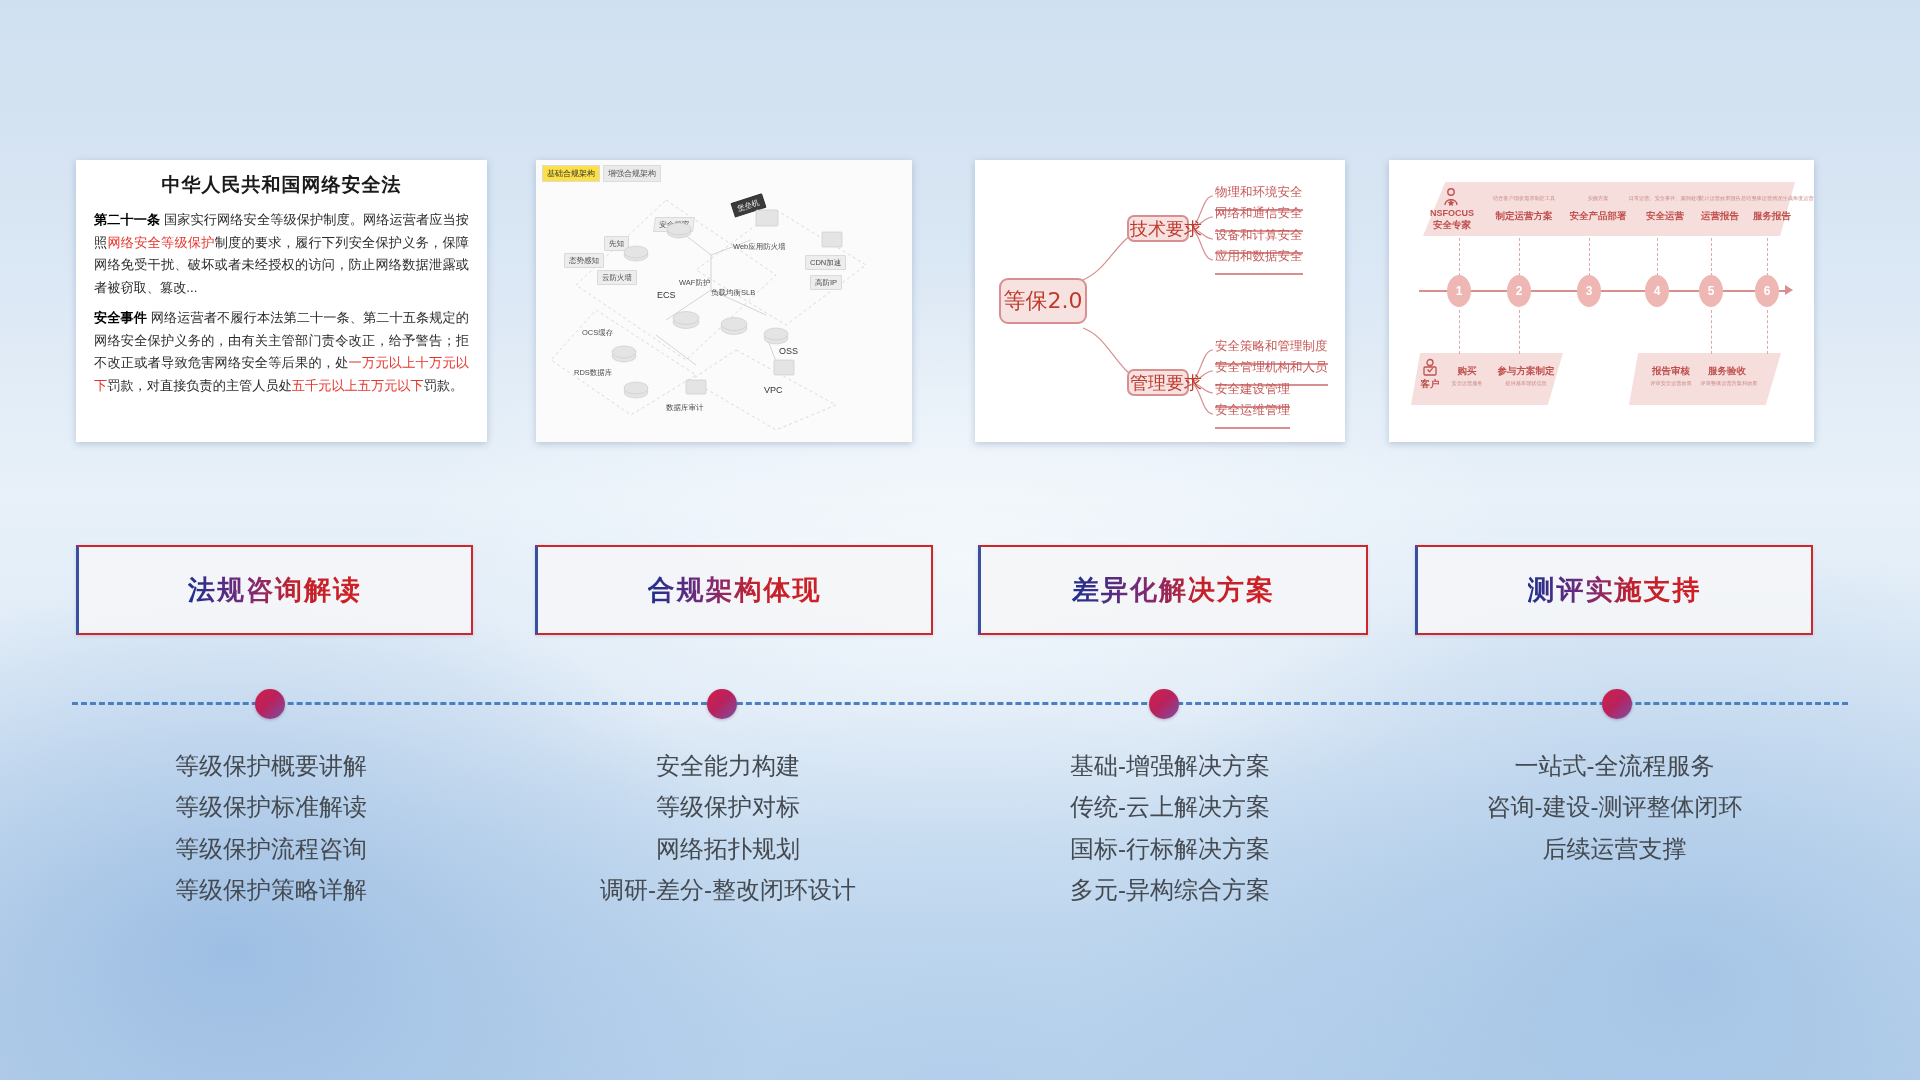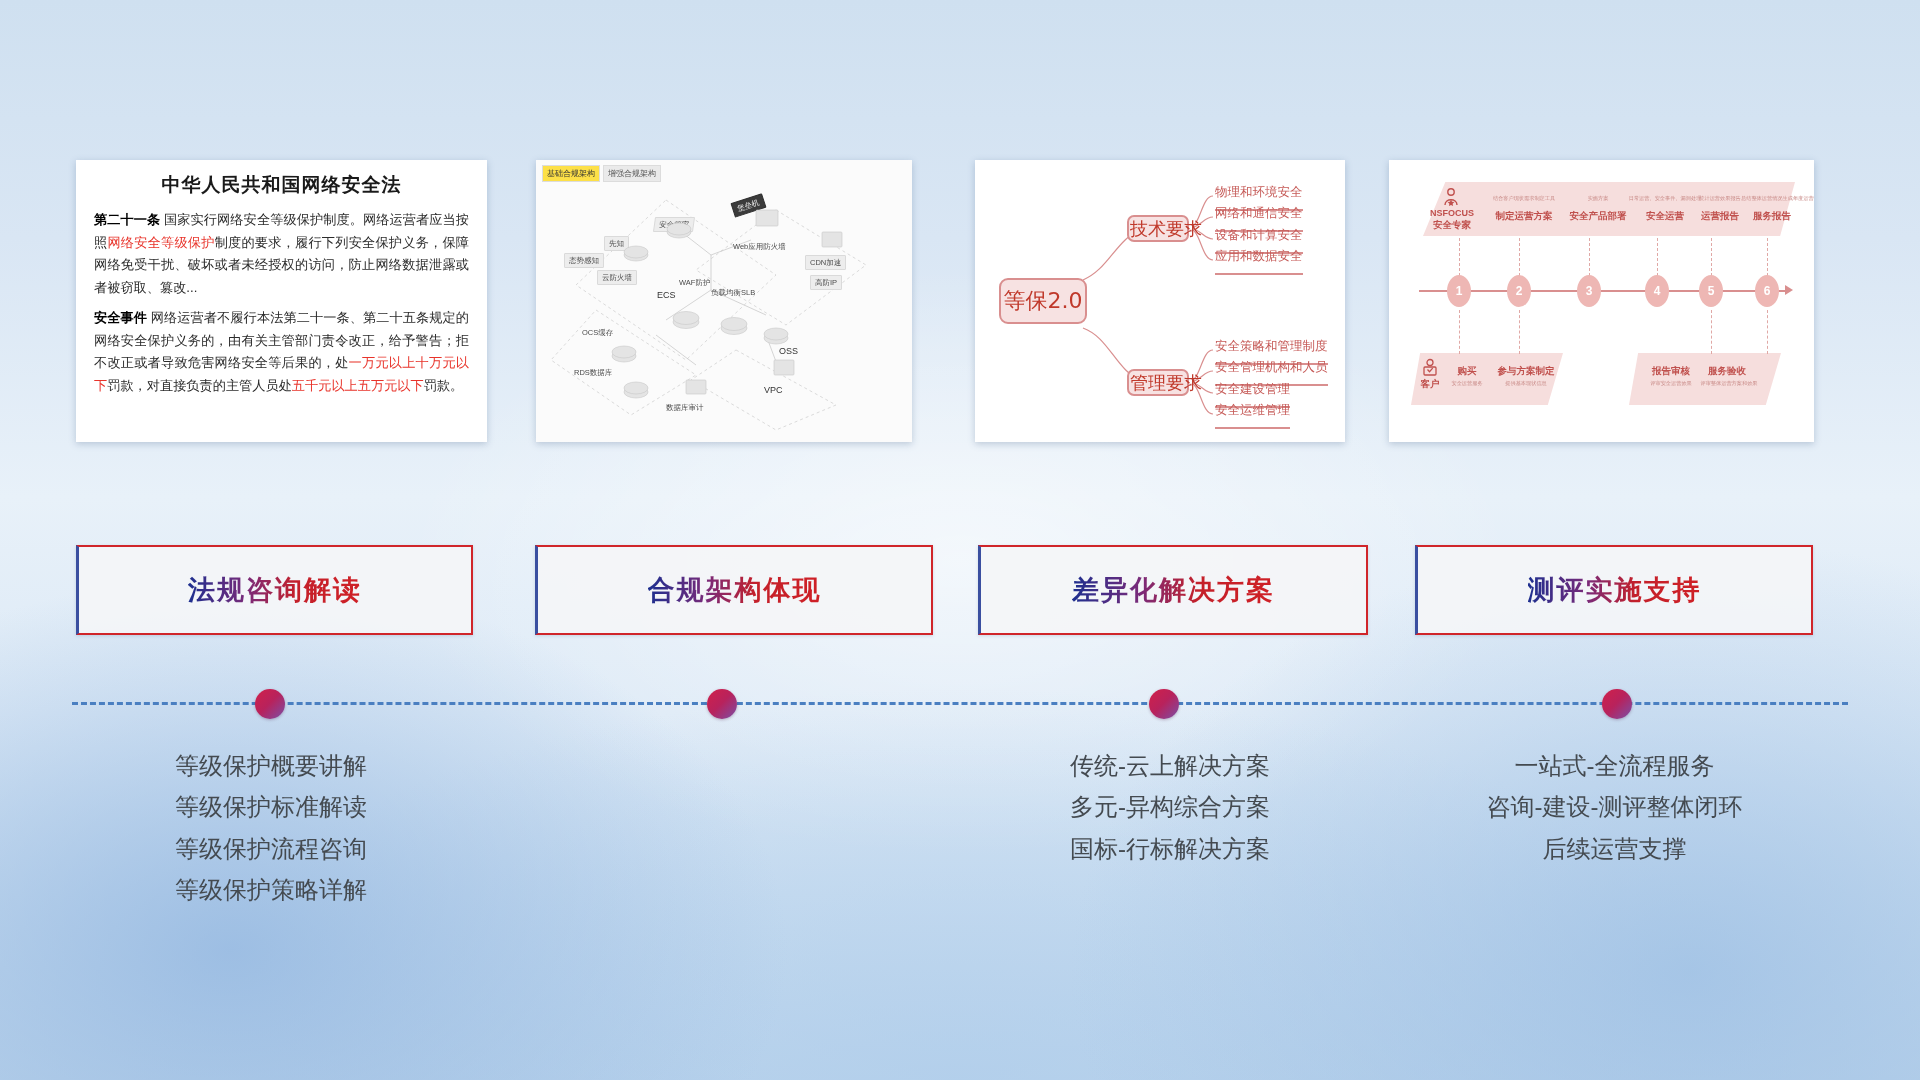--- a/index.html
+++ b/index.html
@@ -364,23 +364,30 @@
   <div class="tl-dot tl-4"></div>
 </div>
 
 <div class="lists">
   <div class="list-col col-1">
     <div class="list-item">等级保护概要讲解</div>
     <div class="list-item">等级保护标准解读</div>
     <div class="list-item">等级保护流程咨询</div>
     <div class="list-item">等级保护策略详解</div>
   </div>
+  <div class="list-col col-2">
+    <div class="list-item">安全能力构建</div>
+    <div class="list-item">等级保护对标</div>
+    <div class="list-item">网络拓扑规划</div>
+    <div class="list-item">调研-差分-整改闭环设计</div>
+  </div>
   <div class="list-col col-3">
+    <div class="list-item">基础-增强解决方案</div>
     <div class="list-item">传统-云上解决方案</div>
+    <div class="list-item">国标-行标解决方案</div>
     <div class="list-item">多元-异构综合方案</div>
-    <div class="list-item">国标-行标解决方案</div>
   </div>
   <div class="list-col col-4">
     <div class="list-item">一站式-全流程服务</div>
     <div class="list-item">咨询-建设-测评整体闭环</div>
     <div class="list-item">后续运营支撑</div>
   </div>
 </div>
 
 </body></html>

